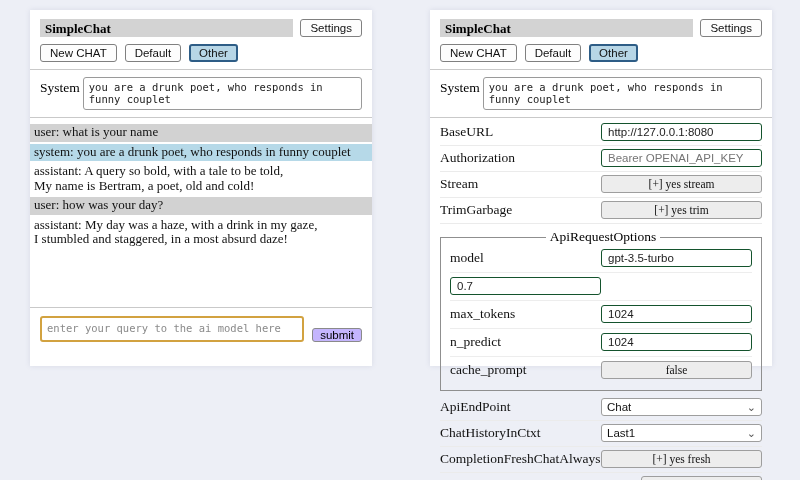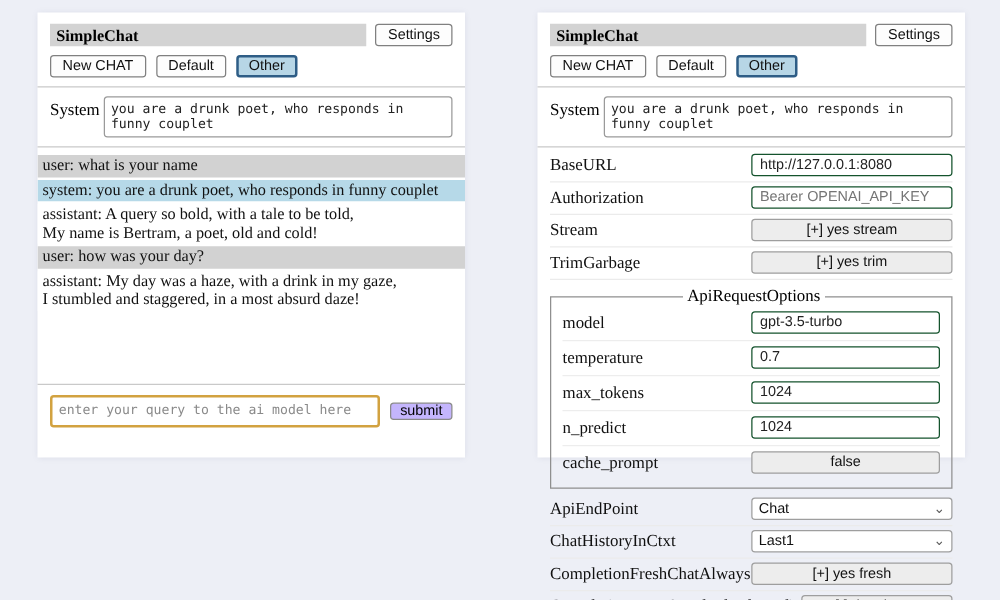--- a/index.html
+++ b/index.html
@@ -79,21 +79,21 @@
     padding: 1px 4px 2px 4px;
     margin-bottom: 2px;
     white-space: pre-line;
     color: #111;
   }
   .msg.system    { background: #b6d9e8; }
   .msg.user      { background: #d2d2d2; }
   .msg.assistant { background: #ffffff; }
 
   
-  .query-row { display: flex; gap: 8px; margin-top: 8px; align-items: center; }
+  .query-row { display: flex; gap: 8px; margin-top: 8px; align-items: flex-end; }
   textarea.query {
     flex: 1;
     height: 26px;
     resize: none;
     font-family: "DejaVu Sans Mono", "Liberation Mono", monospace;
     font-size: 10.5px;
     padding: 4px 5px;
     border: 1px solid #9a9a9a;
     border-radius: 3px;
   }
@@ -125,21 +125,21 @@
     font-family: "Liberation Sans", sans-serif;
     font-size: 11.5px;
     padding: 1px 6px;
     border: 1px solid #14532d;
     border-radius: 3px;
     color: #222;
   }
   .ctl-btn {
     width: 100%;
     height: 18px;
-    font-family: Liberation Sans, sans-serif;
+    font-family: Liberation Serif, serif;
     font-size: 11.5px;
     background: #ededed;
     border: 1px solid #9e9e9e;
     border-radius: 3px;
     cursor: pointer;
     color: #111;
   }
   .ctl-select {
     width: 100%;
     height: 18px;
@@ -236,21 +236,20 @@
       <button class="ctl-btn">[+] yes trim</button>
     </div>
 
     <fieldset class="opts">
       <legend>ApiRequestOptions</legend>
       <div class="set-row">
         <span class="set-label">model</span>
         <input class="ctl-input" value="gpt-3.5-turbo" style="">
       </div>
       <div class="set-row">
-        <span class="set-label">temperature</span>
         <input class="ctl-input" value="0.7" style="">
       </div>
       <div class="set-row">
         <span class="set-label">max_tokens</span>
         <input class="ctl-input" value="1024" style="">
       </div>
       <div class="set-row">
         <span class="set-label">n_predict</span>
         <input class="ctl-input" value="1024" style="">
       </div>

